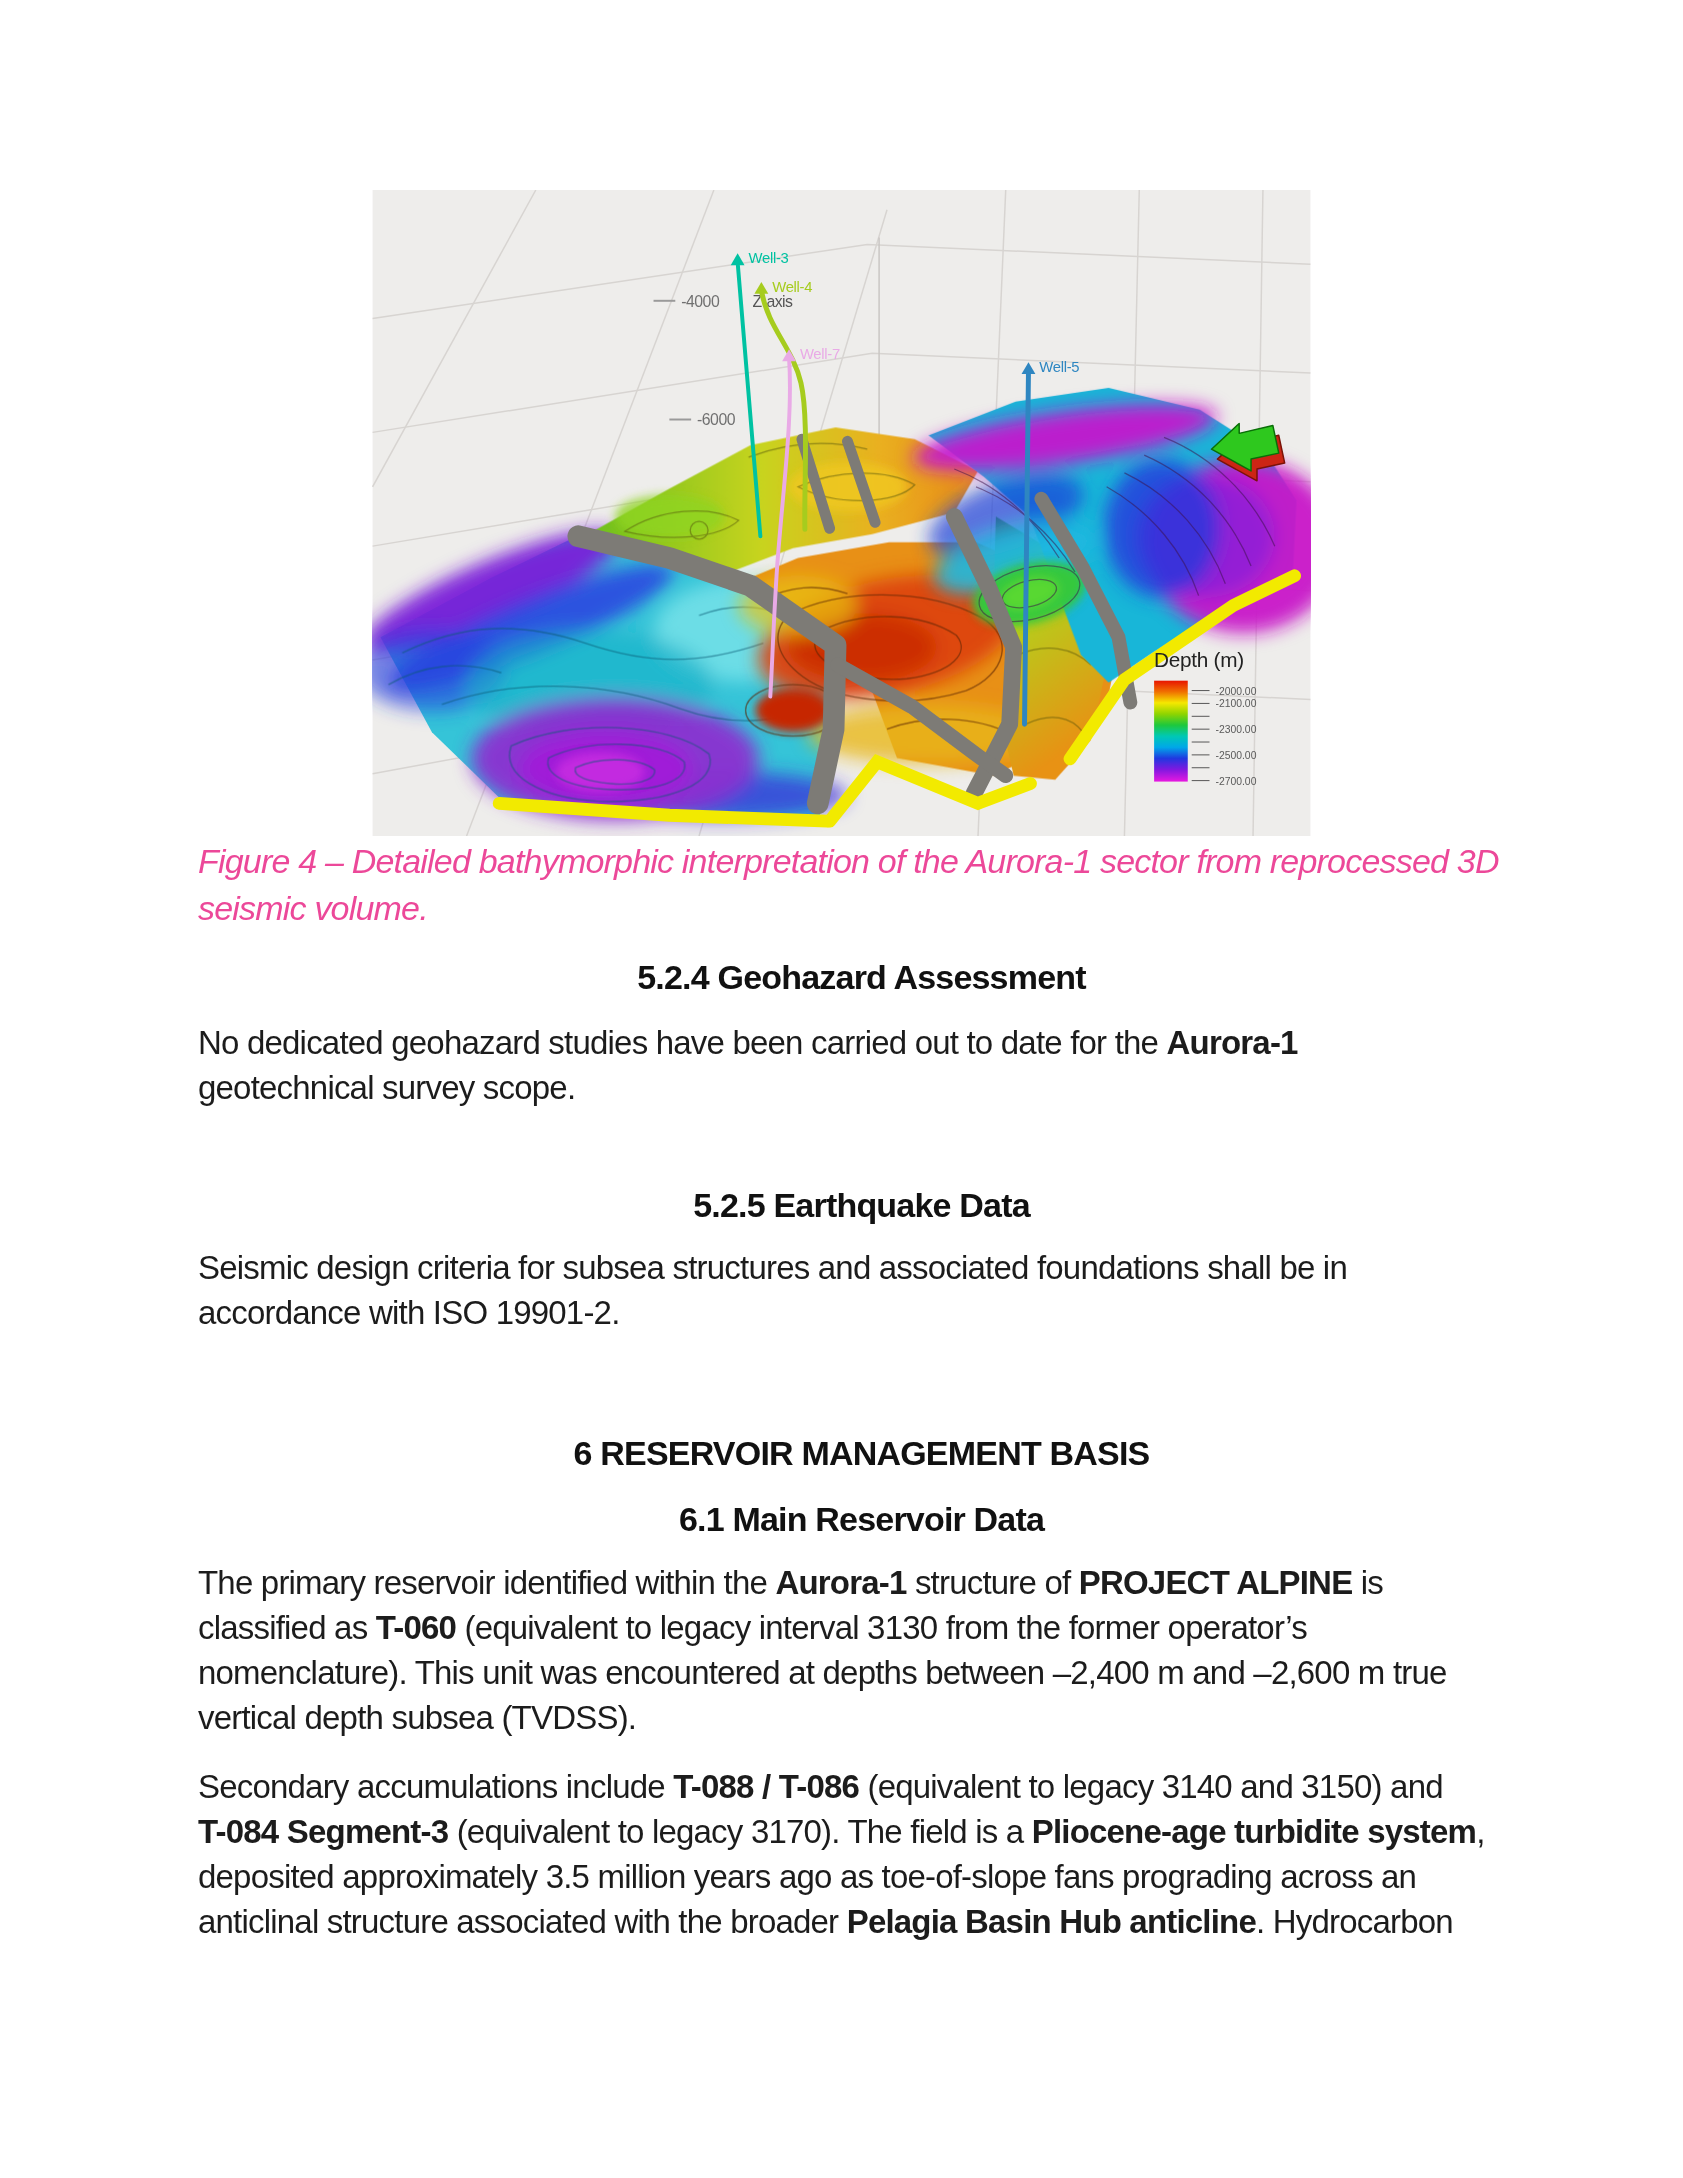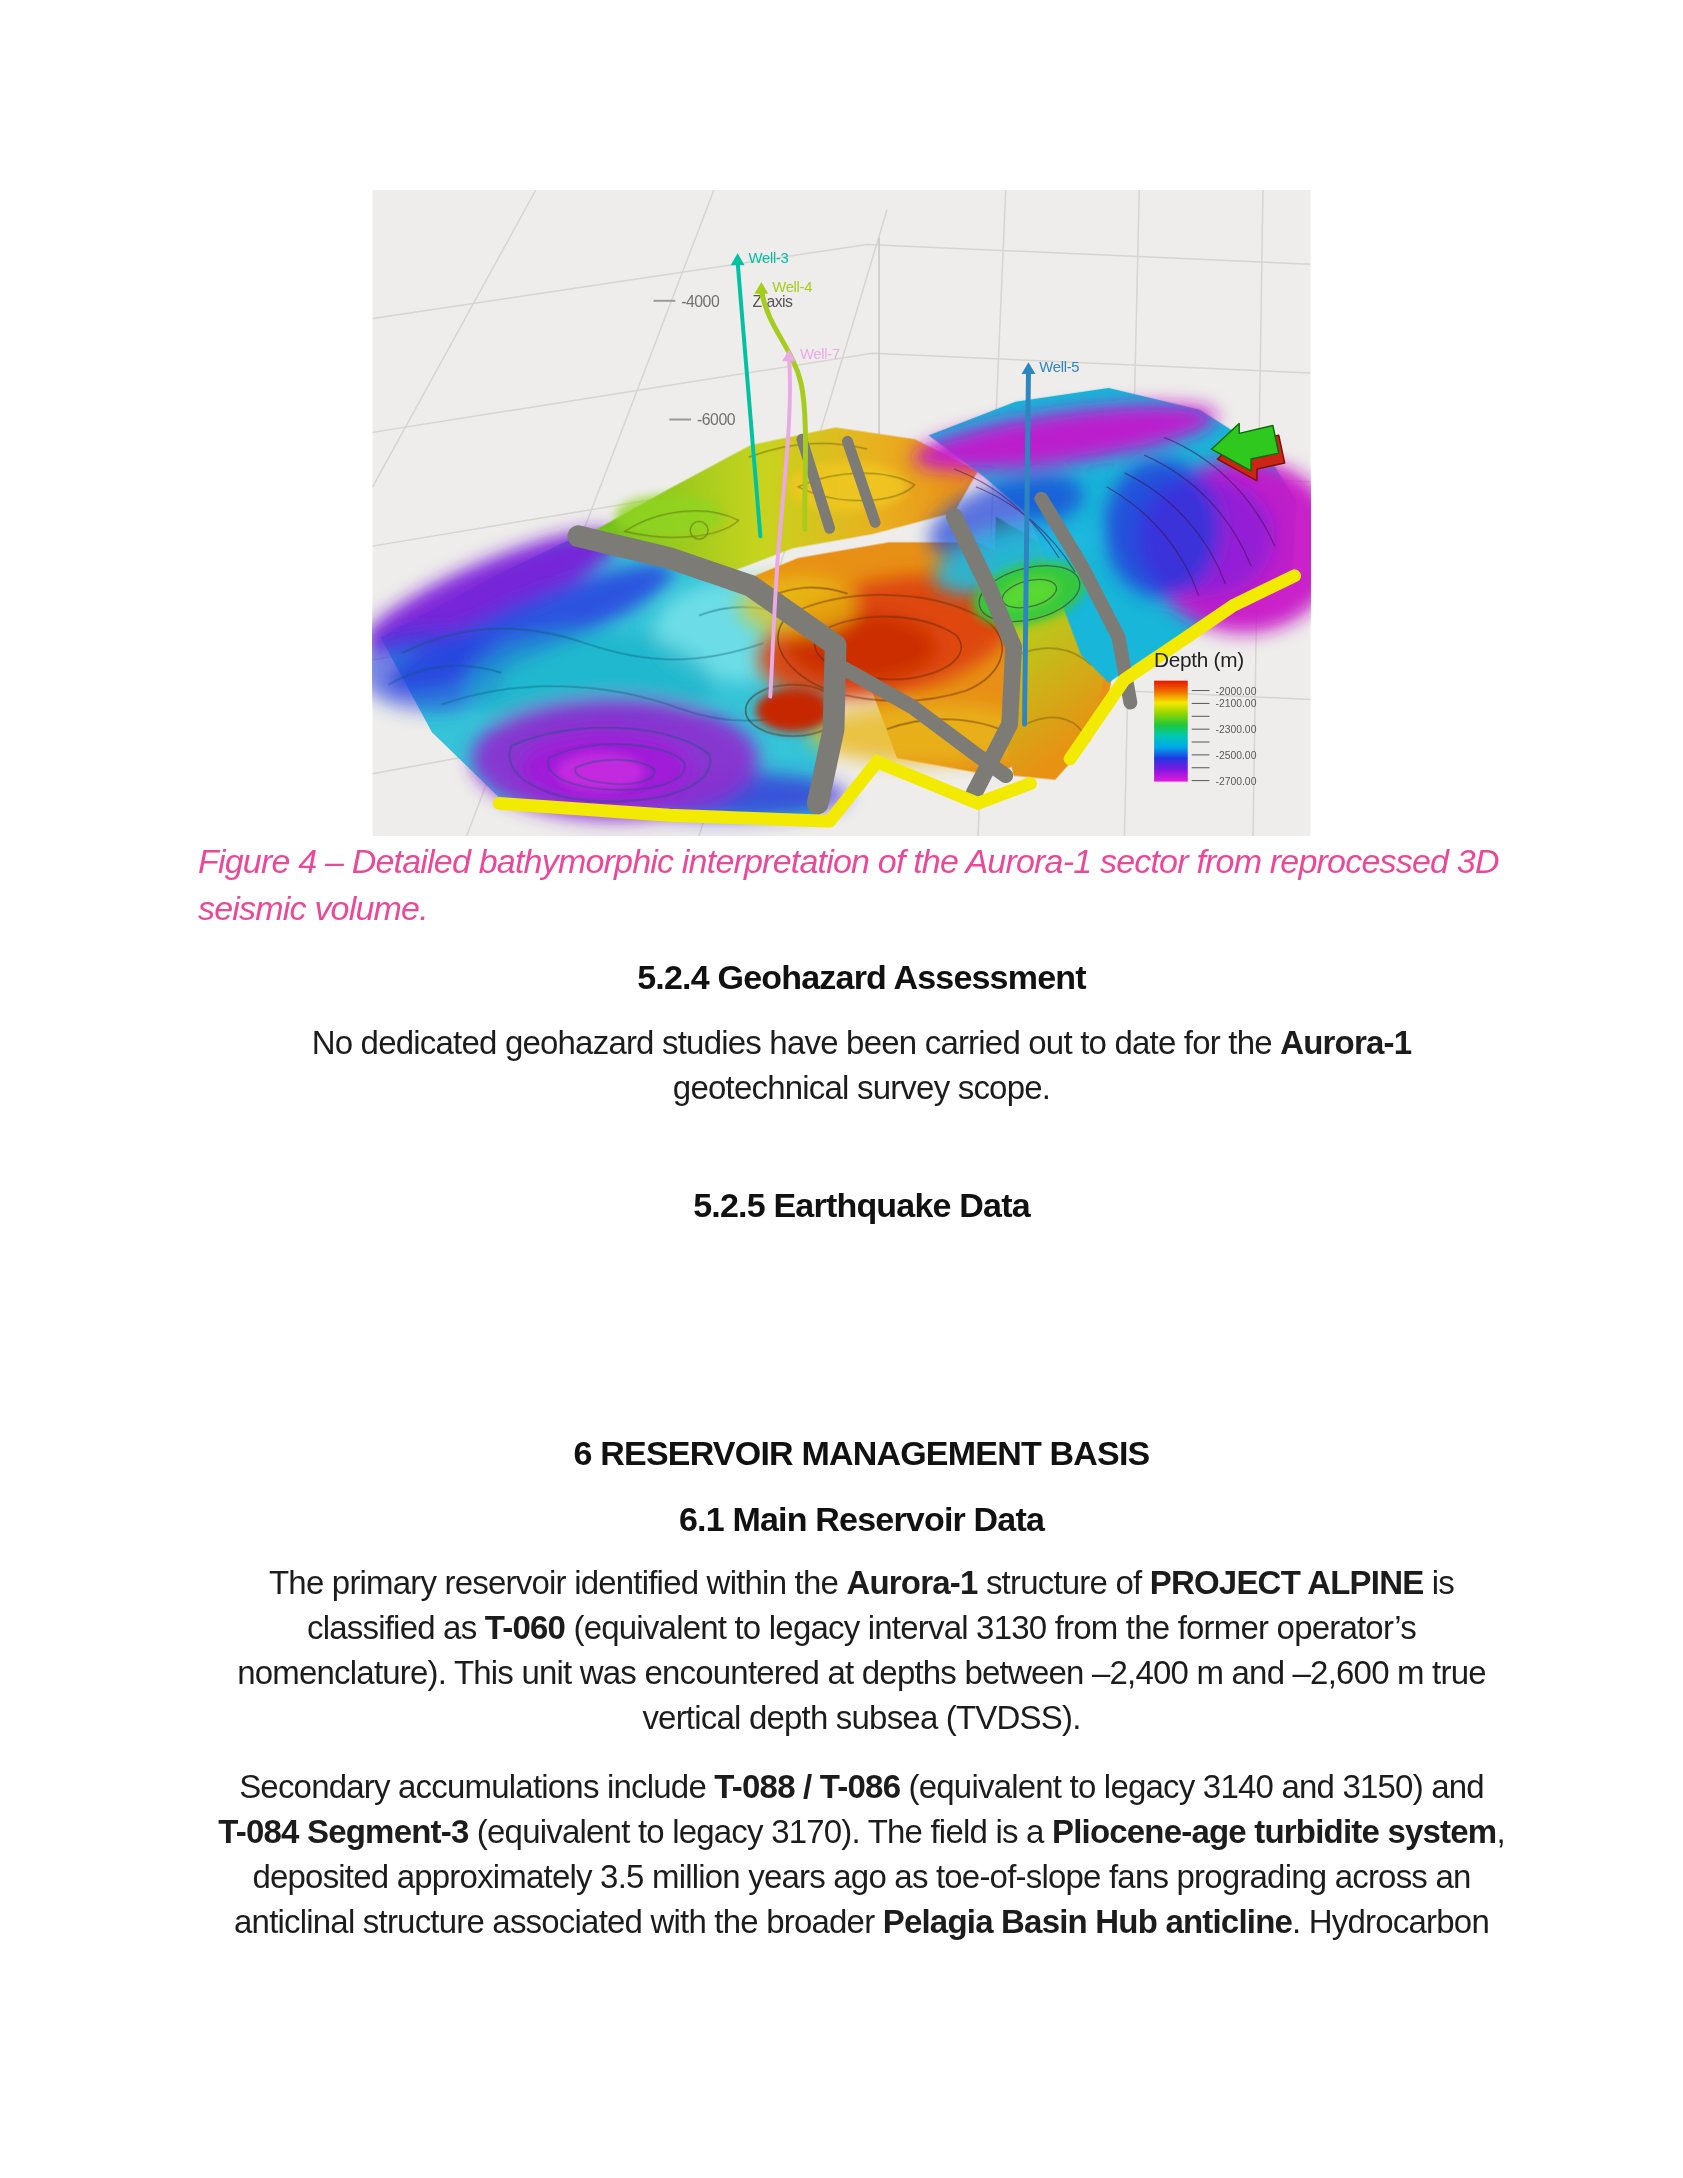--- a/index.html
+++ b/index.html
@@ -6,21 +6,21 @@
   body{width:1683px;height:2178px;background:#ffffff;overflow:hidden;
        font-family:"Liberation Sans",sans-serif;color:#191919;position:relative;}
   .page{position:absolute;left:0;top:0;width:1683px;height:2178px;background:#ffffff;}
   .fig{position:absolute;left:372px;top:190px;width:939px;height:646px;margin:0;}
   .fig svg{display:block;width:939px;height:646px;}
   .caption{position:absolute;left:198px;top:838px;width:1327px;
            font-style:italic;font-size:34px;line-height:47px;letter-spacing:-0.8px;color:#ec4899;}
   .h{position:absolute;left:198px;width:1327px;margin:0;
      font-weight:bold;font-size:34px;line-height:45px;letter-spacing:-0.8px;color:#111;text-align:center;}
   .body{position:absolute;left:198px;width:1327px;
-        font-size:33px;line-height:45px;letter-spacing:-0.8px;color:#1c1c1c;text-align:center;}
+        font-size:33px;line-height:45px;letter-spacing:-0.8px;color:#1c1c1c;}
   .b{font-weight:bold;}
   .tline{white-space:nowrap;}
   
   .axlab{font-size:16px;fill:#707070;letter-spacing:-0.5px;}
   .axtitle{font-size:16px;fill:#555555;letter-spacing:-0.5px;}
   .welllab{font-size:15px;letter-spacing:-0.3px;}
   .legtitle{font-size:21px;fill:#222222;letter-spacing:-0.3px;}
   .leglab{font-size:10.5px;fill:#5a5a5a;}
 </style>
 </head>
@@ -243,20 +243,24 @@
       <div class="tline"><span>seismic volume.</span></div>
     </div>
 
   <h3 class="h" style="top:955px">5.2.4 Geohazard Assessment</h3>
   <div class="body" style="top:1020px">
       <div class="tline"><span>No dedicated geohazard studies have been carried out to date for the </span><span class="b">Aurora-1</span></div>
       <div class="tline"><span>geotechnical survey scope.</span></div>
     </div>
 
   <h3 class="h" style="top:1183px">5.2.5 Earthquake Data</h3>
+  <div class="body" style="top:1245px">
+      <div class="tline"><span>Seismic design criteria for subsea structures and associated foundations shall be in</span></div>
+      <div class="tline"><span>accordance with ISO 19901-2.</span></div>
+    </div>
 
   <h2 class="h" style="top:1431px">6 RESERVOIR MANAGEMENT BASIS</h2>
   <h3 class="h" style="top:1497px">6.1 Main Reservoir Data</h3>
   <div class="body" style="top:1560px">
       <div class="tline"><span>The primary reservoir identified within the </span><span class="b">Aurora-1</span><span> structure of </span><span class="b">PROJECT ALPINE</span><span> is</span></div>
       <div class="tline"><span>classified as </span><span class="b">T-060</span><span> (equivalent to legacy interval 3130 from the former operator’s</span></div>
       <div class="tline"><span>nomenclature). This unit was encountered at depths between –2,400 m and –2,600 m true</span></div>
       <div class="tline"><span>vertical depth subsea (TVDSS).</span></div>
     </div>
   <div class="body" style="top:1764px">

